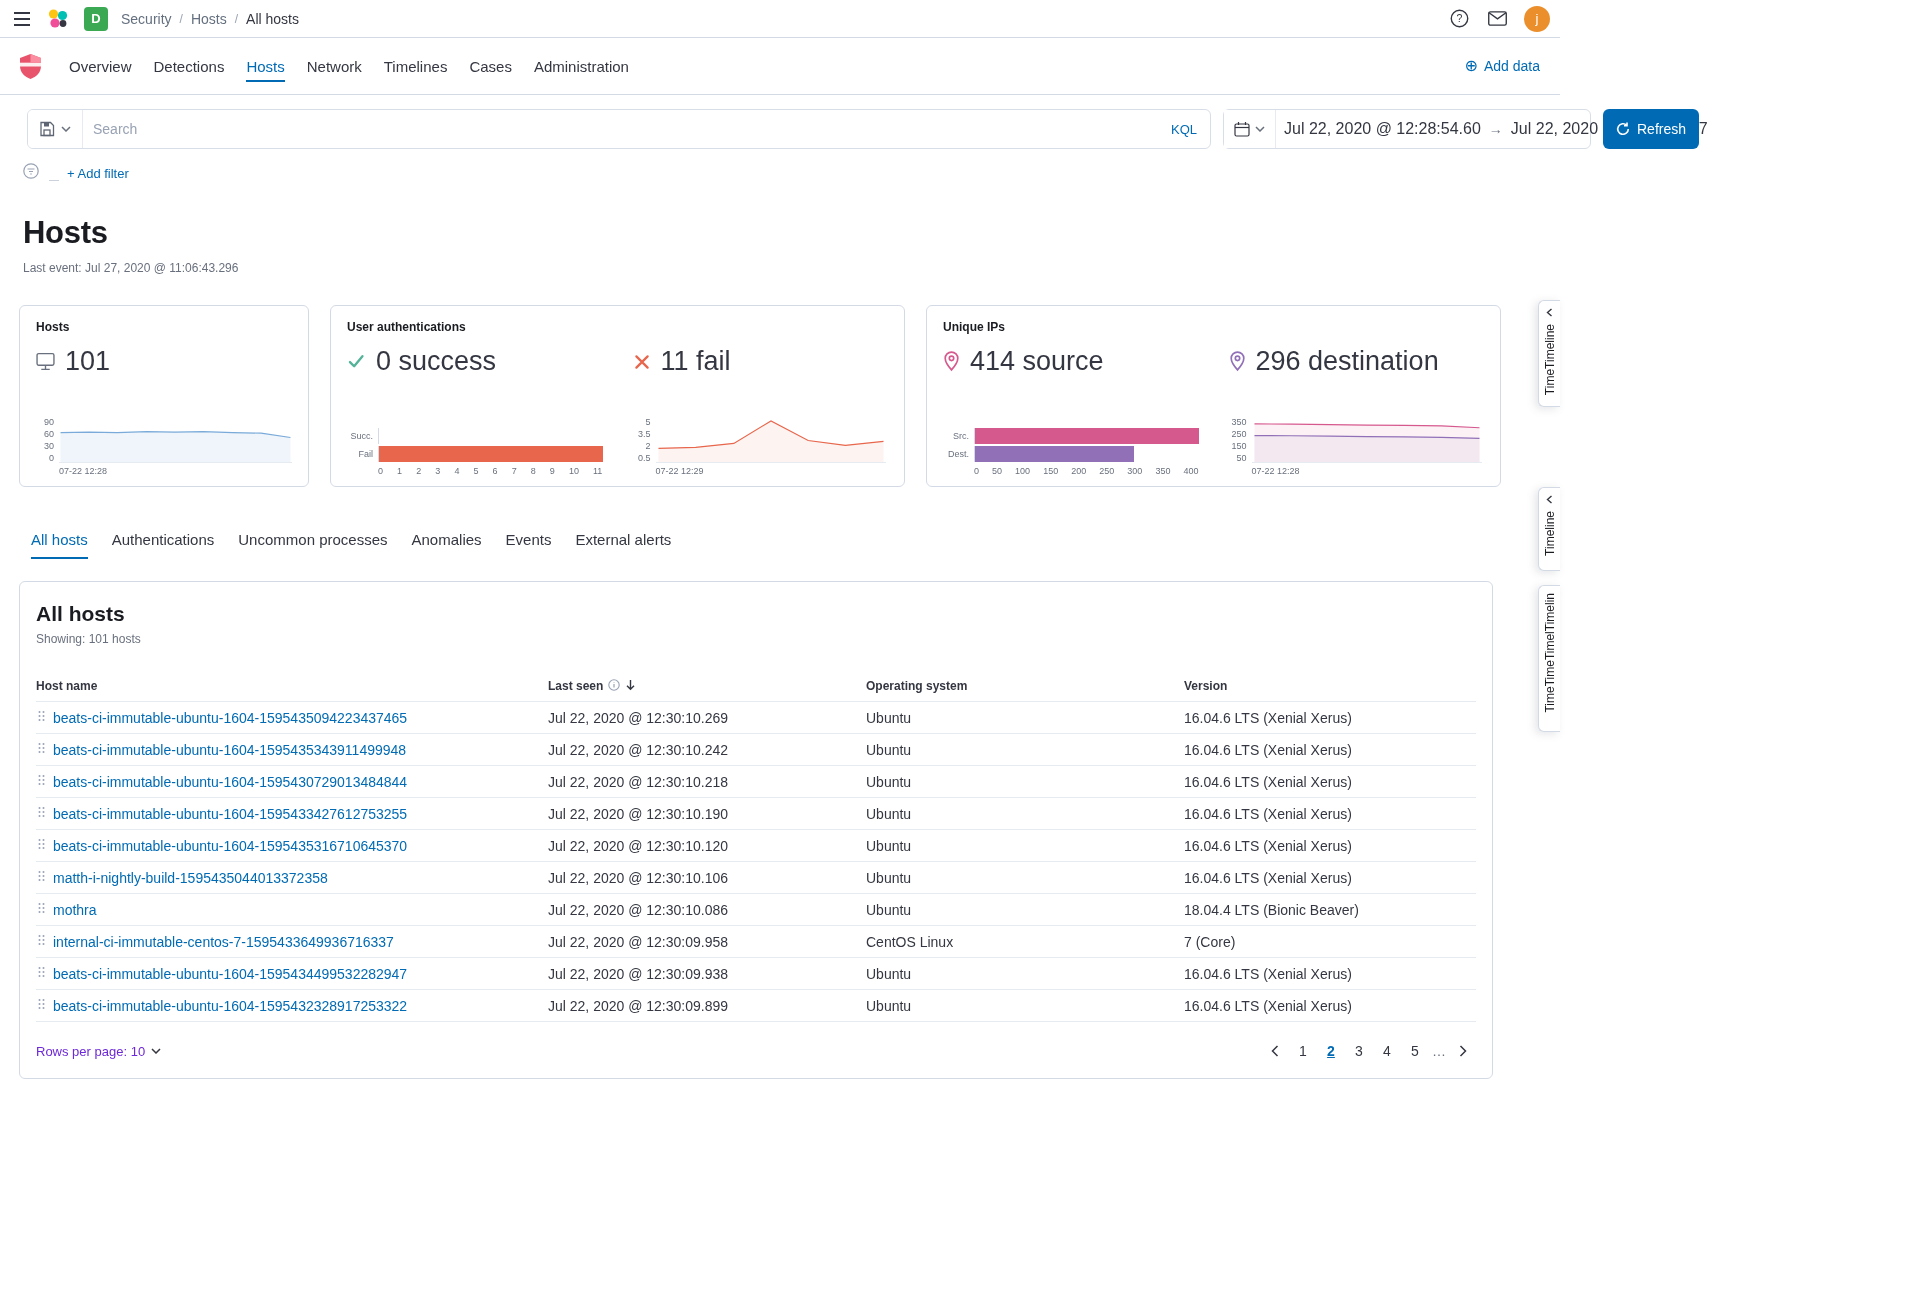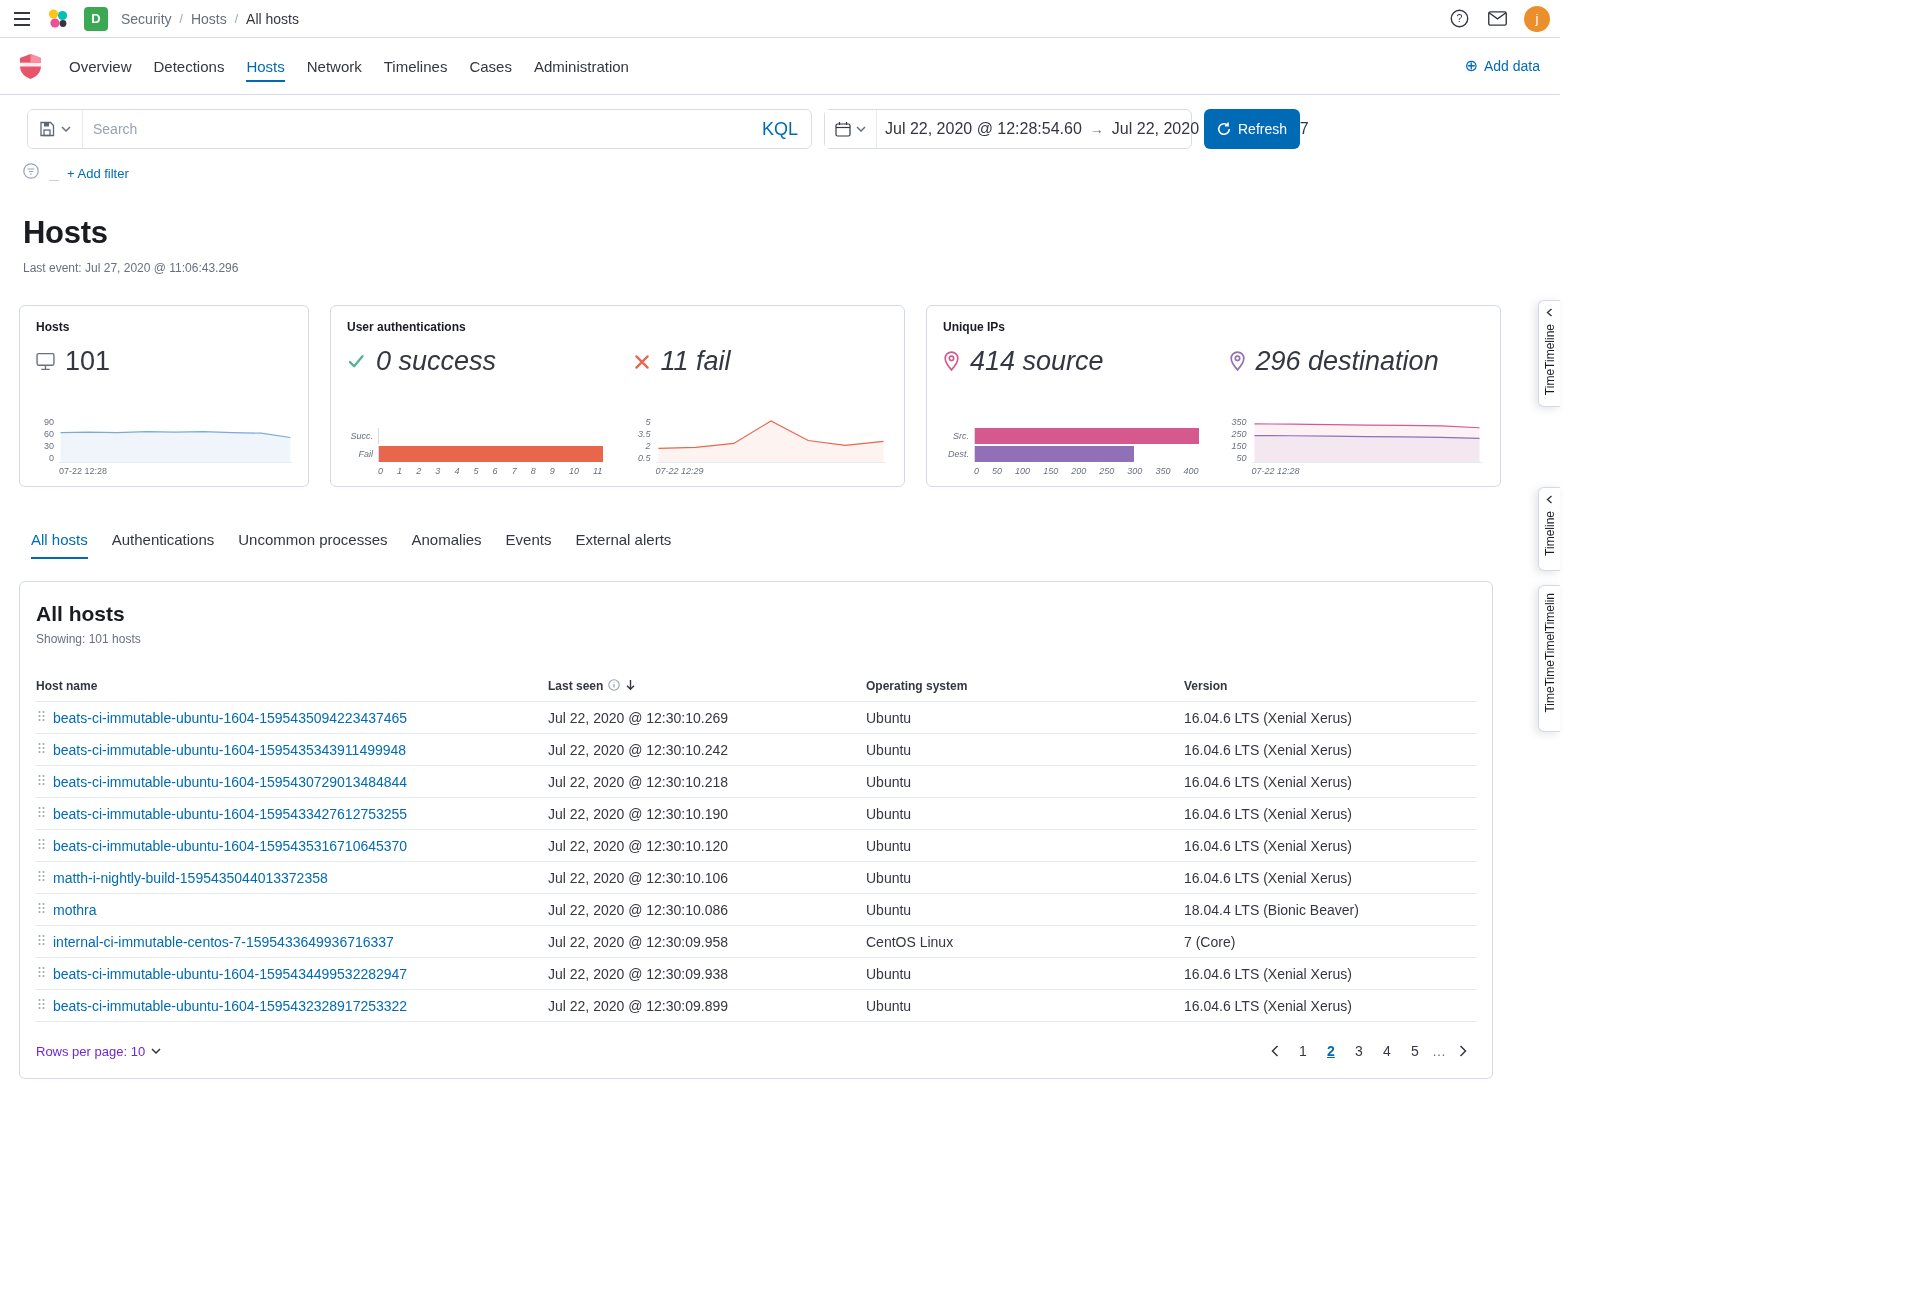--- a/index.html
+++ b/index.html
@@ -20,26 +20,26 @@
 
   
   .app-nav { display:flex; align-items:center; height:57px; padding:0 20px; border-bottom:1px solid #d3dae6; gap:22px; }
   .sec-logo { margin-right:6px; display:flex; }
   .nav-tab { font-size:15px; color:#343741; text-decoration:none; cursor:pointer; }
   .nav-tab.active { color:#006bb4; font-weight:500; padding-bottom:5px; border-bottom:2px solid #006bb4; margin-bottom:-7px; }
   .add-data { margin-left:auto; color:#006bb4; font-size:14px; display:flex; gap:6px; align-items:center; cursor:pointer; text-decoration:none; }
   .plus-circle { font-size:16px; line-height:1; color:#006bb4; }
 
   
-  .query-section { display:flex; gap:12px; margin:14px 0 0 27px; width:1273px;justify-content:center; }
+  .query-section { display:flex; gap:12px; margin:14px 0 0 27px; width:1672px;justify-content:center; }
   .search-box { flex:1; display:flex; align-items:center; height:40px; border:1px solid #d8dee8; border-radius:6px; background:#fff; overflow:hidden; }
   .save-btn { display:flex; align-items:center; gap:6px; padding:0 11px; height:100%; border:none; border-right:1px solid #e6ebf2; background:#fff; cursor:pointer; }
   .search-input { flex:1; border:none; outline:none; font-size:14px; padding:0 10px; color:#343741; font-family:inherit; background:transparent; }
   .search-input::placeholder { color:#98a2b3; }
-  .kql { padding:0 13px; font-size:18px; color:#006bb4; cursor:pointer; }
+  .kql { padding:0 13px; font-size:13px; color:#006bb4; cursor:pointer; }
   .datepicker { display:flex; align-items:center; width:368px; height:40px; border:1px solid #d8dee8; border-radius:6px; background:#fff; }
   .cal-btn { display:flex; align-items:center; gap:5px; padding:0 10px; height:100%; border:none; border-right:1px solid #e6ebf2; background:#fff; cursor:pointer; }
   .date-btn { font-size:16px; color:#343741; background:none; border:none; padding:0 8px; font-family:inherit; cursor:pointer; white-space:nowrap; }
   .date-arrow { color:#69707d; font-size:14px; }
   .refresh-btn { width:96px; height:40px; background:#006bb4; color:#fff; border:none; border-radius:6px; font-size:14px; font-weight:500; display:flex; align-items:center; justify-content:center; gap:7px; cursor:pointer; font-family:inherit; }
   .filter-row { display:flex; align-items:flex-end; gap:8px; margin:10px 0 0 21px; height:22px; }
   .filter-dash { width:10px; height:1px; background:#cbd2dc; }
   .add-filter { color:#006bb4; font-size:13px; text-decoration:none; cursor:pointer; }
 
   
@@ -48,21 +48,21 @@
   .last-event { margin-top:10px; font-size:12px; color:#69707d; }
 
   
   .kpi-row { display:flex; gap:21px; margin:30px 0 0 19px; width:1482px; }
   .kpi-card { border:1px solid #d3dae6; border-radius:6px; padding:14px 16px 10px; height:182px; display:flex; flex-direction:column; background:#fff; }
   .kpi-card.hosts-card { width:290px; }
   .kpi-card.wide { flex:1; }
   .kpi-title { font-size:12px; font-weight:600; color:#1a1c21; }
   .metric-row { display:flex; align-items:center; gap:10px; margin-top:12px; }
   .metric-value { font-size:27px; color:#343741; }
-  .kpi-split { display:flex; flex:1; gap:30px;font-style:italic; }
+  .kpi-split { display:flex; flex:1; gap:30px; }
   .kpi-half { flex:1; display:flex; flex-direction:column; }
   .chart-wrap { display:flex; gap:5px; margin-top:auto; }
   .ylabels { display:flex; flex-direction:column; justify-content:space-between; align-items:flex-end; font-size:9px; color:#69707d; height:46px; min-width:18px; }
   .xlabel { font-size:9px; color:#69707d; margin-top:3px; }
   .indent-23 { margin-left:23px; }
   .hbar-chart { margin-top:auto; }
   .hbar-row { display:flex; align-items:center; gap:5px; height:18px; }
   .hbar-label { min-width:26px; text-align:right; font-size:9px; color:#69707d; }
   .hbar-track { flex:1; height:16px; border-left:1px solid #d3dae6; }
   .hbar-fill { height:100%; }

